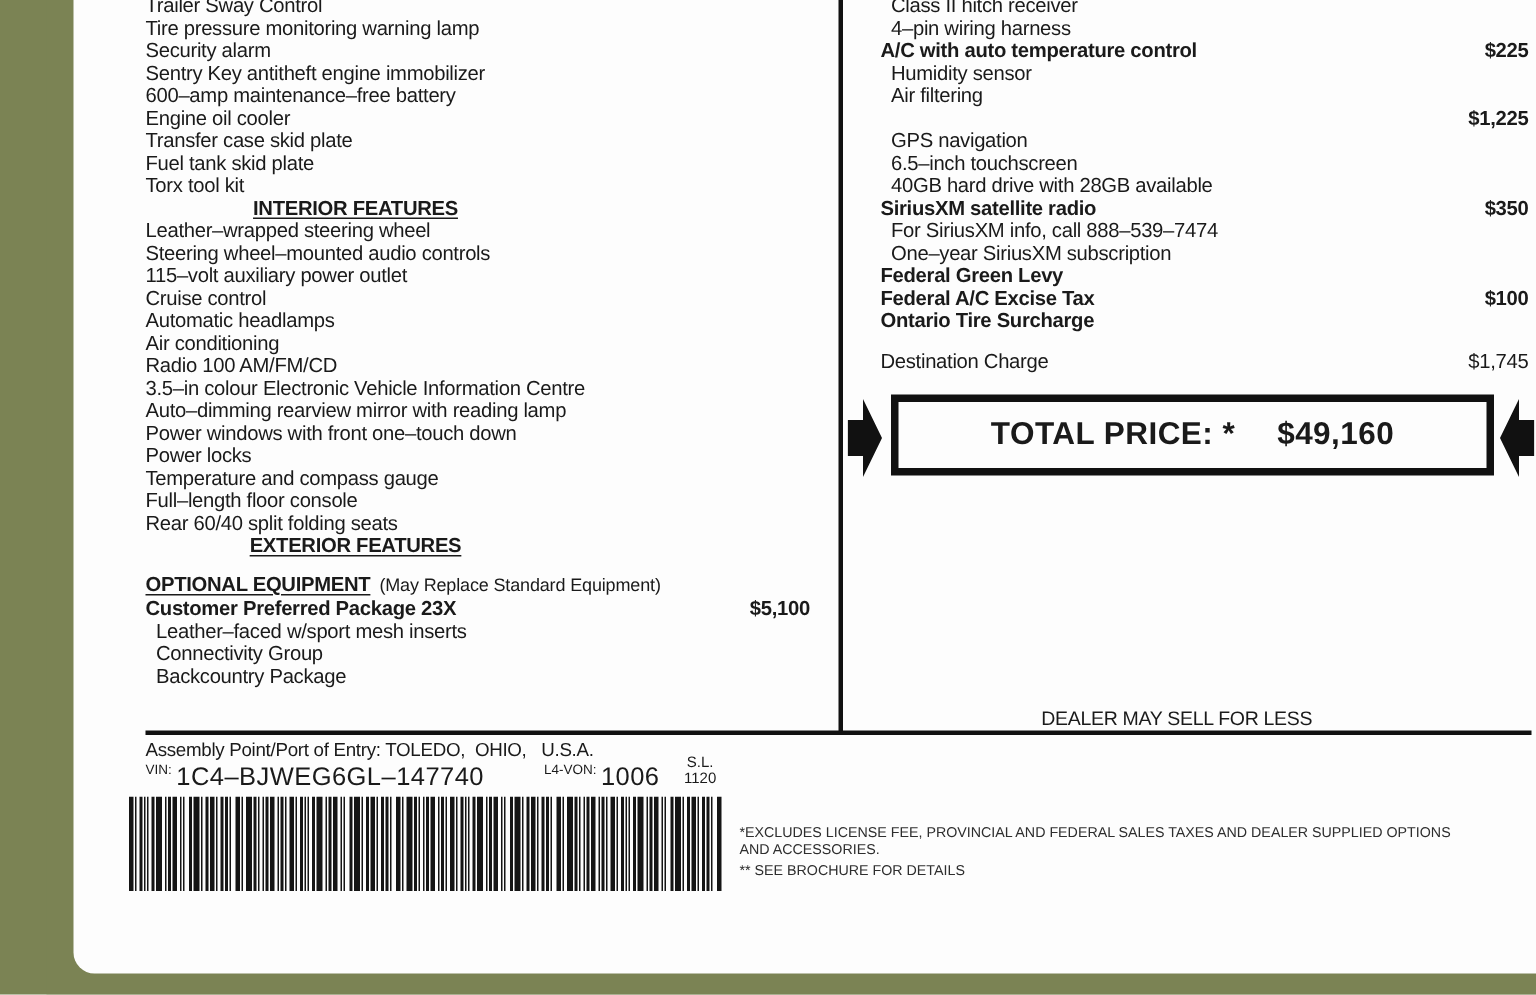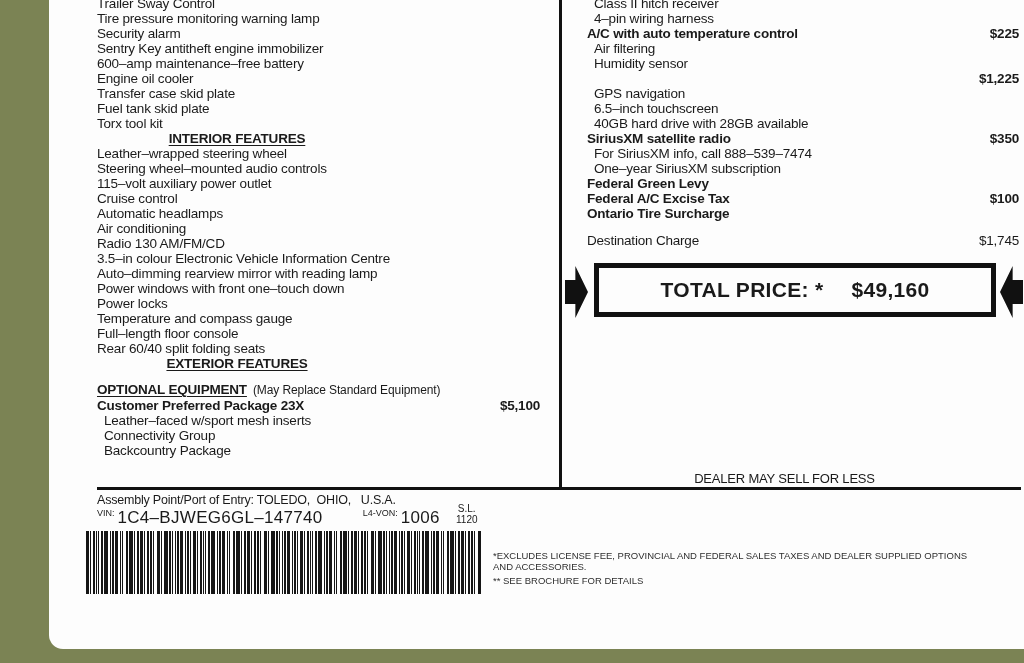--- a/index.html
+++ b/index.html
@@ -86,21 +86,21 @@
       <div class="feature">Torx tool kit</div>
 
       <div class="sec-header">INTERIOR FEATURES</div>
 
       <div class="feature">Leather–wrapped steering wheel</div>
       <div class="feature">Steering wheel–mounted audio controls</div>
       <div class="feature">115–volt auxiliary power outlet</div>
       <div class="feature">Cruise control</div>
       <div class="feature">Automatic headlamps</div>
       <div class="feature">Air conditioning</div>
-      <div class="feature">Radio 130 AM/FM/CD</div>
+      <div class="feature">Radio 100 AM/FM/CD</div>
       <div class="feature">3.5–in colour Electronic Vehicle Information Centre</div>
       <div class="feature">Auto–dimming rearview mirror with reading lamp</div>
       <div class="feature">Power windows with front one–touch down</div>
       <div class="feature">Power locks</div>
       <div class="feature">Temperature and compass gauge</div>
       <div class="feature">Full–length floor console</div>
       <div class="feature">Rear 60/40 split folding seats</div>
 
       <div class="sec-header">EXTERIOR FEATURES</div>
 
@@ -128,25 +128,25 @@
       </div>
       <div class="row ind">
         <span>4–pin wiring harness</span>
         <span class="price"></span>
       </div>
       <div class="row bold">
         <span>A/C with auto temperature control</span>
         <span class="price">$225</span>
       </div>
       <div class="row ind">
+        <span>Humidity sensor</span>
+        <span class="price"></span>
+      </div>
+      <div class="row ind">
         <span>Air filtering</span>
-        <span class="price"></span>
-      </div>
-      <div class="row ind">
-        <span>Humidity sensor</span>
         <span class="price"></span>
       </div>
       <div class="row bold">
         <span class="price">$1,225</span>
       </div>
       <div class="row ind">
         <span>GPS navigation</span>
         <span class="price"></span>
       </div>
       <div class="row ind">

